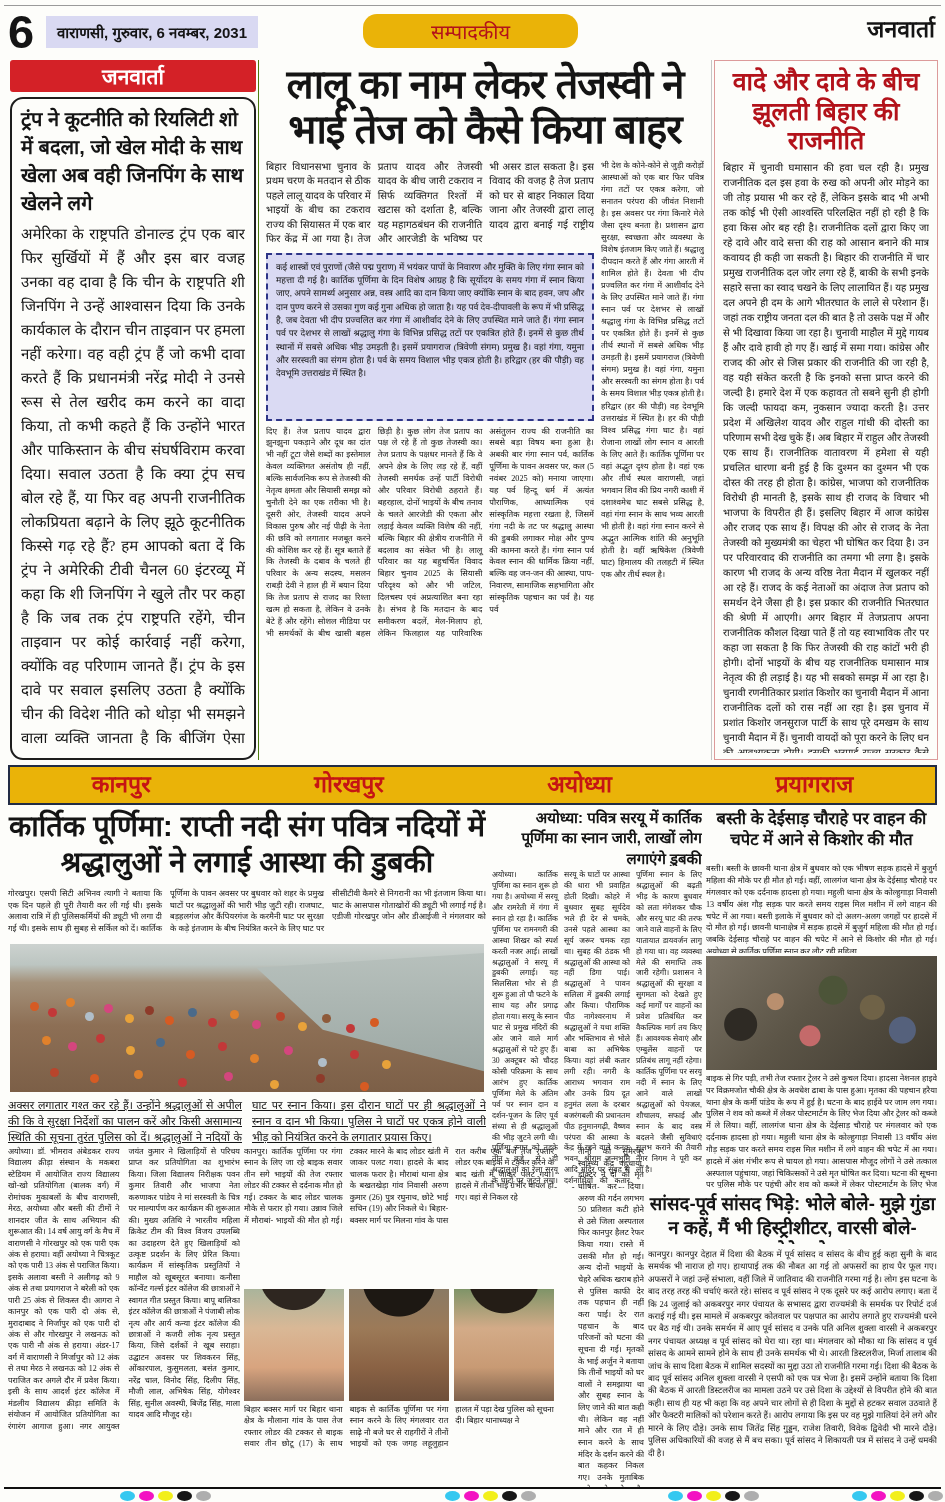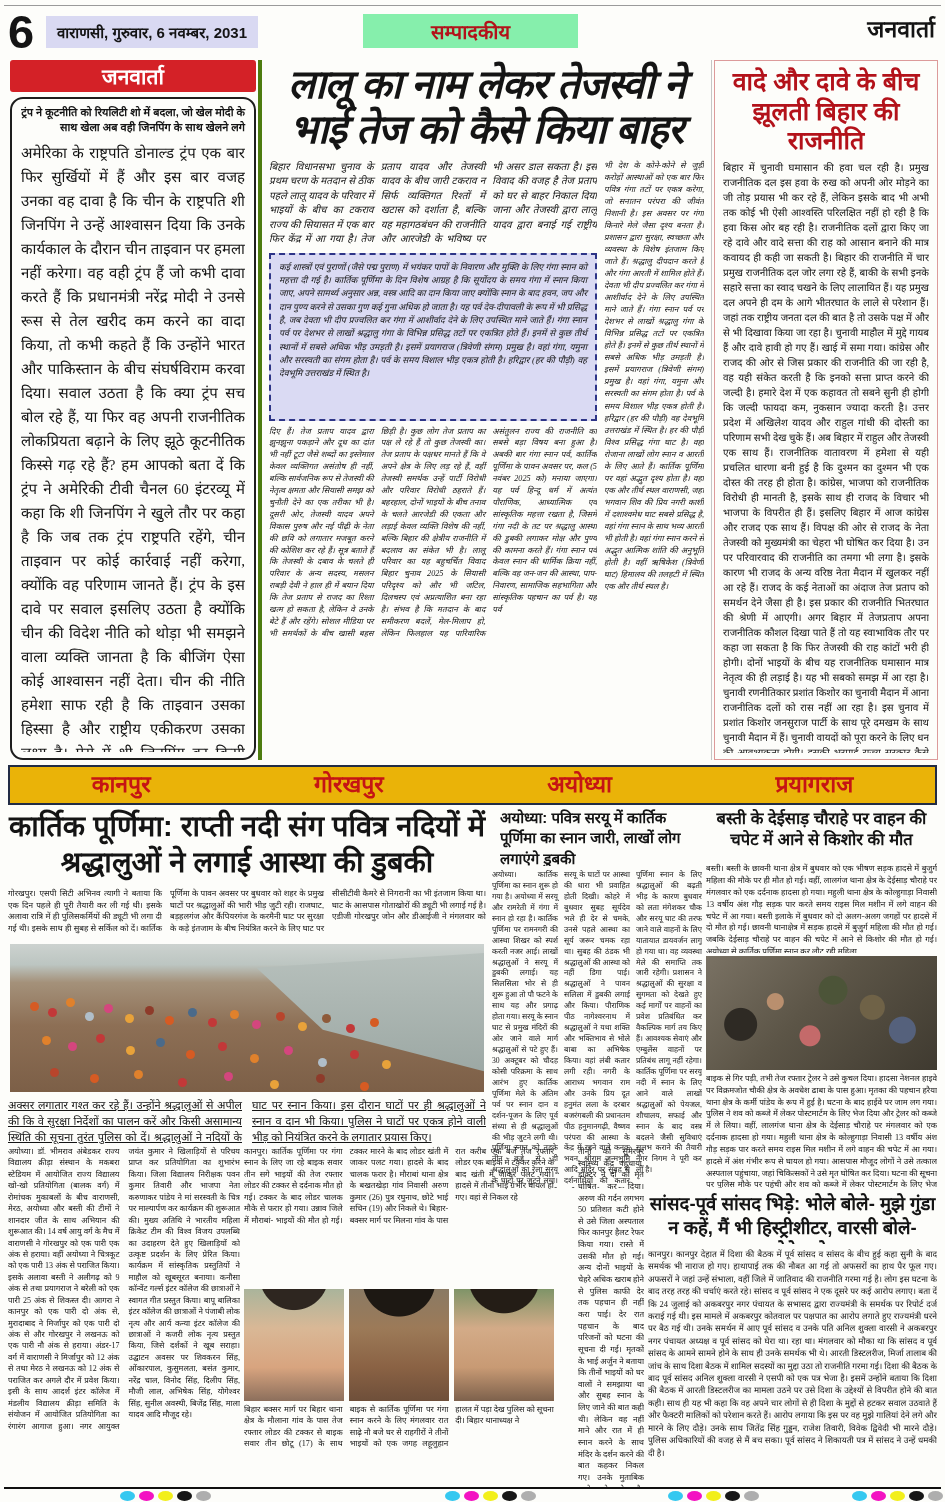--- a/index.html
+++ b/index.html
@@ -7,42 +7,42 @@
   .sheet{position:relative;width:945px;height:1502px;margin:0 auto;background:#fdfdfa;
          font-family:"Liberation Serif", serif;color:#141414;overflow:hidden;}
   .hairline-top{position:absolute;top:5px;left:4px;right:4px;border-top:1.5px solid #9a9a9a;}
 
   
   .pageno{position:absolute;left:8px;top:8px;font-family:"Liberation Sans",sans-serif;
           font-size:47px;font-weight:700;line-height:1;}
   .datebox{position:absolute;left:46px;top:16px;width:212px;height:32px;background:#d9d9f2;
            display:flex;align-items:center;justify-content:center;
            font-family:"Liberation Sans",sans-serif;font-weight:700;font-size:15px;}
-  .sectionbox{position:absolute;left:363px;top:14px;width:215px;height:34px;background:#86efac;
+  .sectionbox{position:absolute;left:363px;top:14px;width:215px;height:34px;background:#eab308;
            display:flex;align-items:center;justify-content:center;color:#b3121a;
-           font-family:"Liberation Sans",sans-serif;font-weight:700;font-size:20px;}
+           font-family:"Liberation Sans",sans-serif;font-weight:400;font-size:20px;border-radius:14px;}
   .paper{position:absolute;right:10px;top:12px;font-family:"Liberation Sans",sans-serif;
          font-weight:700;font-size:23px;}
 
   
   .bodytxt{font-size:8.8px;line-height:1.5;text-align:justify;overflow:hidden;}
 
   
   .trump{position:absolute;left:10px;top:60px;width:246px;height:700px;display:flex;flex-direction:column;}
   .red-banner{height:32px;background:#d42127;color:#fff;display:flex;align-items:center;justify-content:center;
               font-family:"Liberation Sans",sans-serif;font-weight:700;font-size:21px;border-radius:3px;}
   .trump-box{flex:1;margin-top:5px;border:2px solid #1d1d1d;border-radius:13px;padding:6px 9px;
              display:flex;flex-direction:column;overflow:hidden;}
-  .trump-box h2{margin:0 0 5px 0;font-family:"Liberation Sans",sans-serif;font-size:11px;
-                line-height:1.4;text-align:right;font-weight:700;}
+  .trump-box h2{margin:0 0 5px 0;font-family:"Liberation Sans",sans-serif;font-size:20px;
+                line-height:1.4;text-align:left;font-weight:700;}
   .trump-body{flex:1;font-size:15px;line-height:1.6;}
 
   
   .tejashwi{position:absolute;left:258px;top:60px;width:454px;height:700px;padding:0 7px;
-            border-left:4px solid #4d7c0f;border-right:1px solid #c6c6c6;font-style:italic;}
+            border-left:1px solid #4d7c0f;border-right:1px solid #c6c6c6;}
   .tejashwi h1{margin:2px 0 8px 0;font-family:"Liberation Sans",sans-serif;font-weight:700;
                font-size:40px;line-height:1.12;text-align:center;letter-spacing:-1px;}
   .center-flex{display:flex;gap:7px;height:578px;}
   .center-main{width:328px;display:flex;flex-direction:column;}
   .c-intro{column-count:3;column-gap:7px;font-size:10px;line-height:1.45;text-align:justify;
            height:88px;overflow:hidden;}
   .inset{margin:5px 0;background:#dadaf3;border:2px dashed #2e3587;padding:6px 8px;
          font-size:8.8px;line-height:1.52;text-align:justify;height:168px;overflow:hidden;}
   .c-rest{column-count:3;column-gap:7px;font-size:8.2px;line-height:1.45;text-align:justify;
           flex:1;overflow:hidden;}
@@ -79,21 +79,21 @@
       126px 36px 0 #4a6a8a,156px 48px 0 #d65b23,188px 40px 0 #c23838,220px 52px 0 #e0812c,
       254px 44px 0 #d4467e,288px 56px 0 #b0bec9,320px 48px 0 #c23838,352px 58px 0 #e8a23a,
       20px 66px 0 #b8452c,60px 72px 0 #d65b23,104px 68px 0 #e0812c,148px 76px 0 #c23838,
       194px 70px 0 #d4467e,240px 78px 0 #e8a23a,286px 72px 0 #8e3b2a,330px 80px 0 #d65b23;}
   .k-outro{column-count:2;column-gap:10px;font-size:11px;line-height:1.45;text-align:justify;
            flex:1;overflow:hidden;margin-top:2px;text-decoration:underline;}
 
   
   .ayodhya{position:absolute;left:492px;top:808px;width:210px;height:380px;display:flex;flex-direction:column;}
   .ayodhya h1{margin:0 0 4px 8px;font-family:"Liberation Sans",sans-serif;font-weight:700;font-size:15px;
-              line-height:1.35;text-align:left;height:58px;overflow:hidden;}
+              line-height:1.35;text-align:right;height:58px;overflow:hidden;}
   .a-body{column-count:3;column-gap:6px;font-size:7.7px;line-height:1.42;text-align:justify;flex:1;overflow:hidden;}
 
   
   .basti{position:absolute;left:706px;top:808px;width:231px;height:380px;display:flex;flex-direction:column;}
   .basti h1{margin:0 0 3px 0;font-family:"Liberation Sans",sans-serif;font-weight:700;font-size:16.5px;
             line-height:1.3;text-align:center;height:52px;overflow:hidden;}
   .b-lead{font-size:8.2px;line-height:1.45;text-align:justify;height:90px;overflow:hidden;}
   .police-photo{height:114px;margin:3px 0;background:
       radial-gradient(circle at 30% 40%,#b98f6e 0 8px,transparent 9px),
       radial-gradient(circle at 55% 30%,#4c5438 0 14px,transparent 15px),

